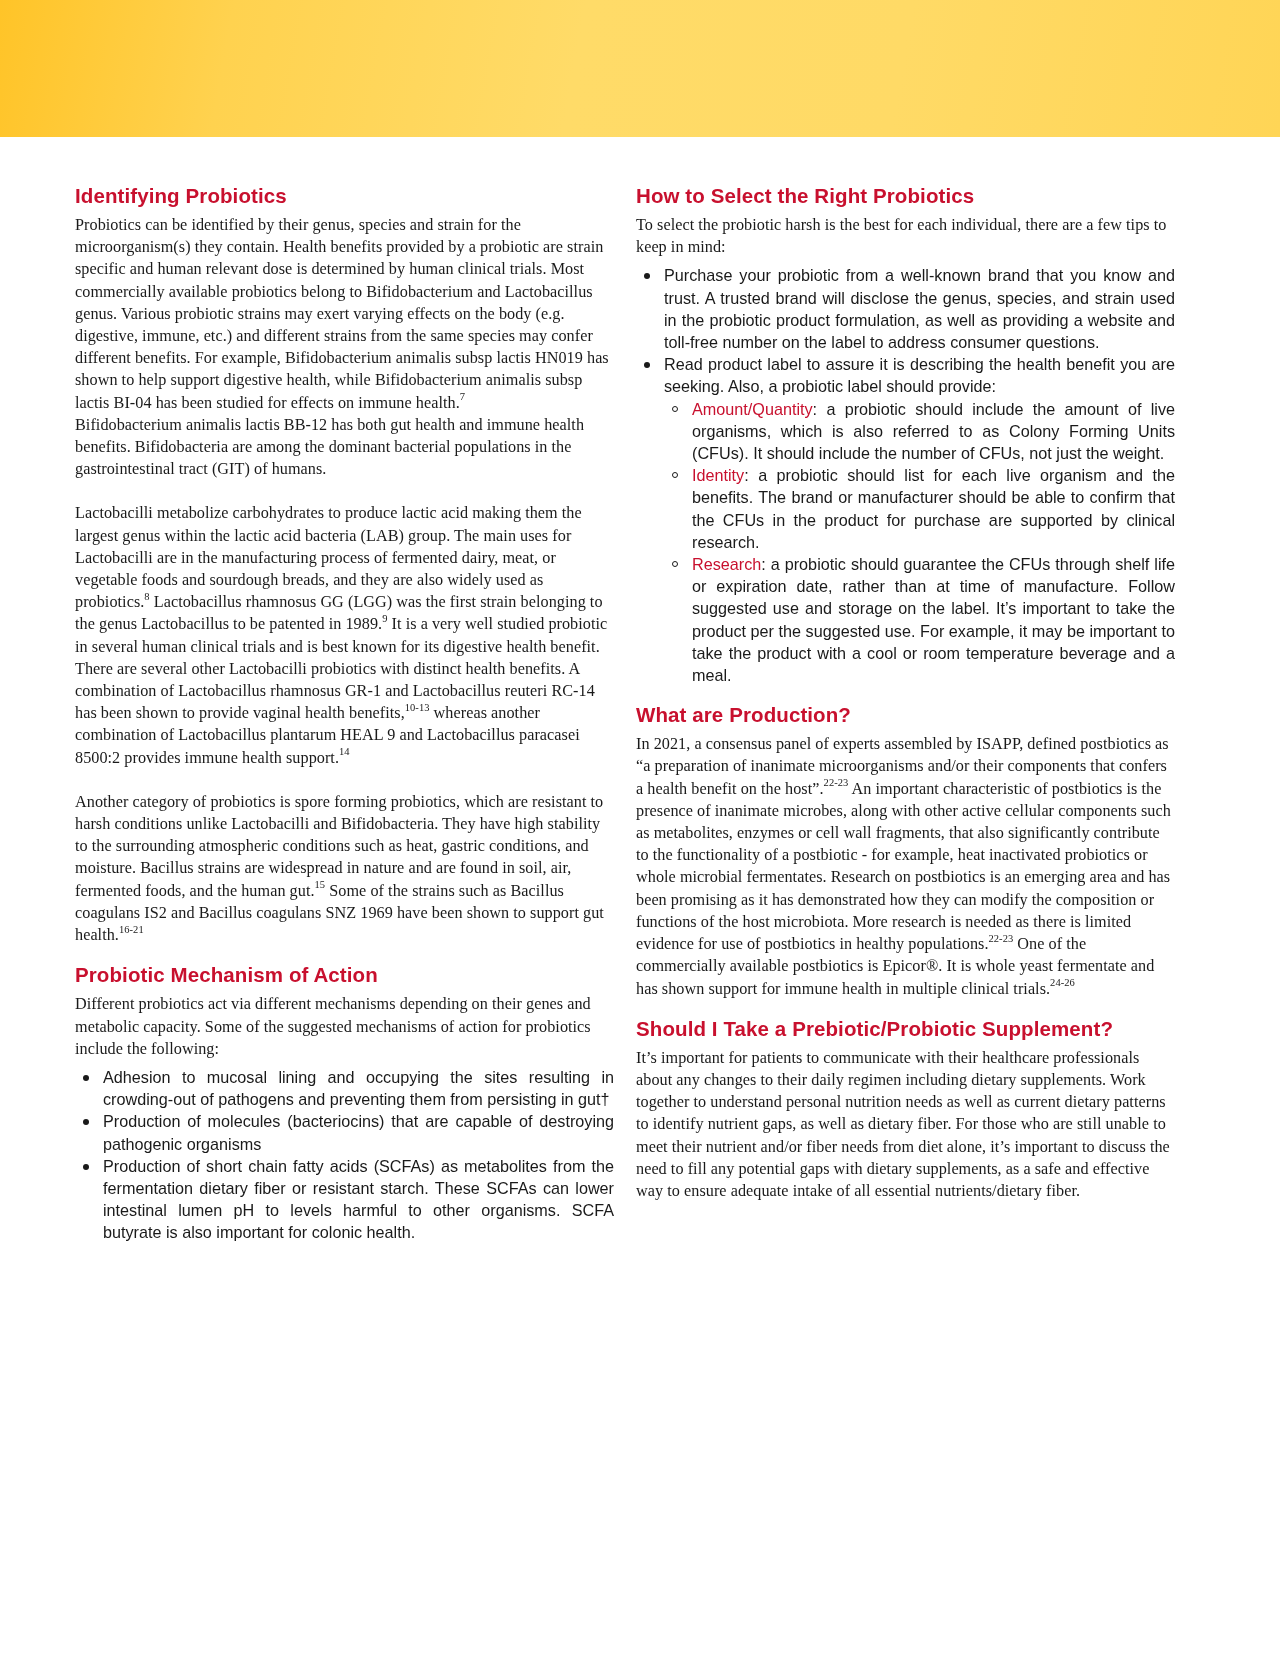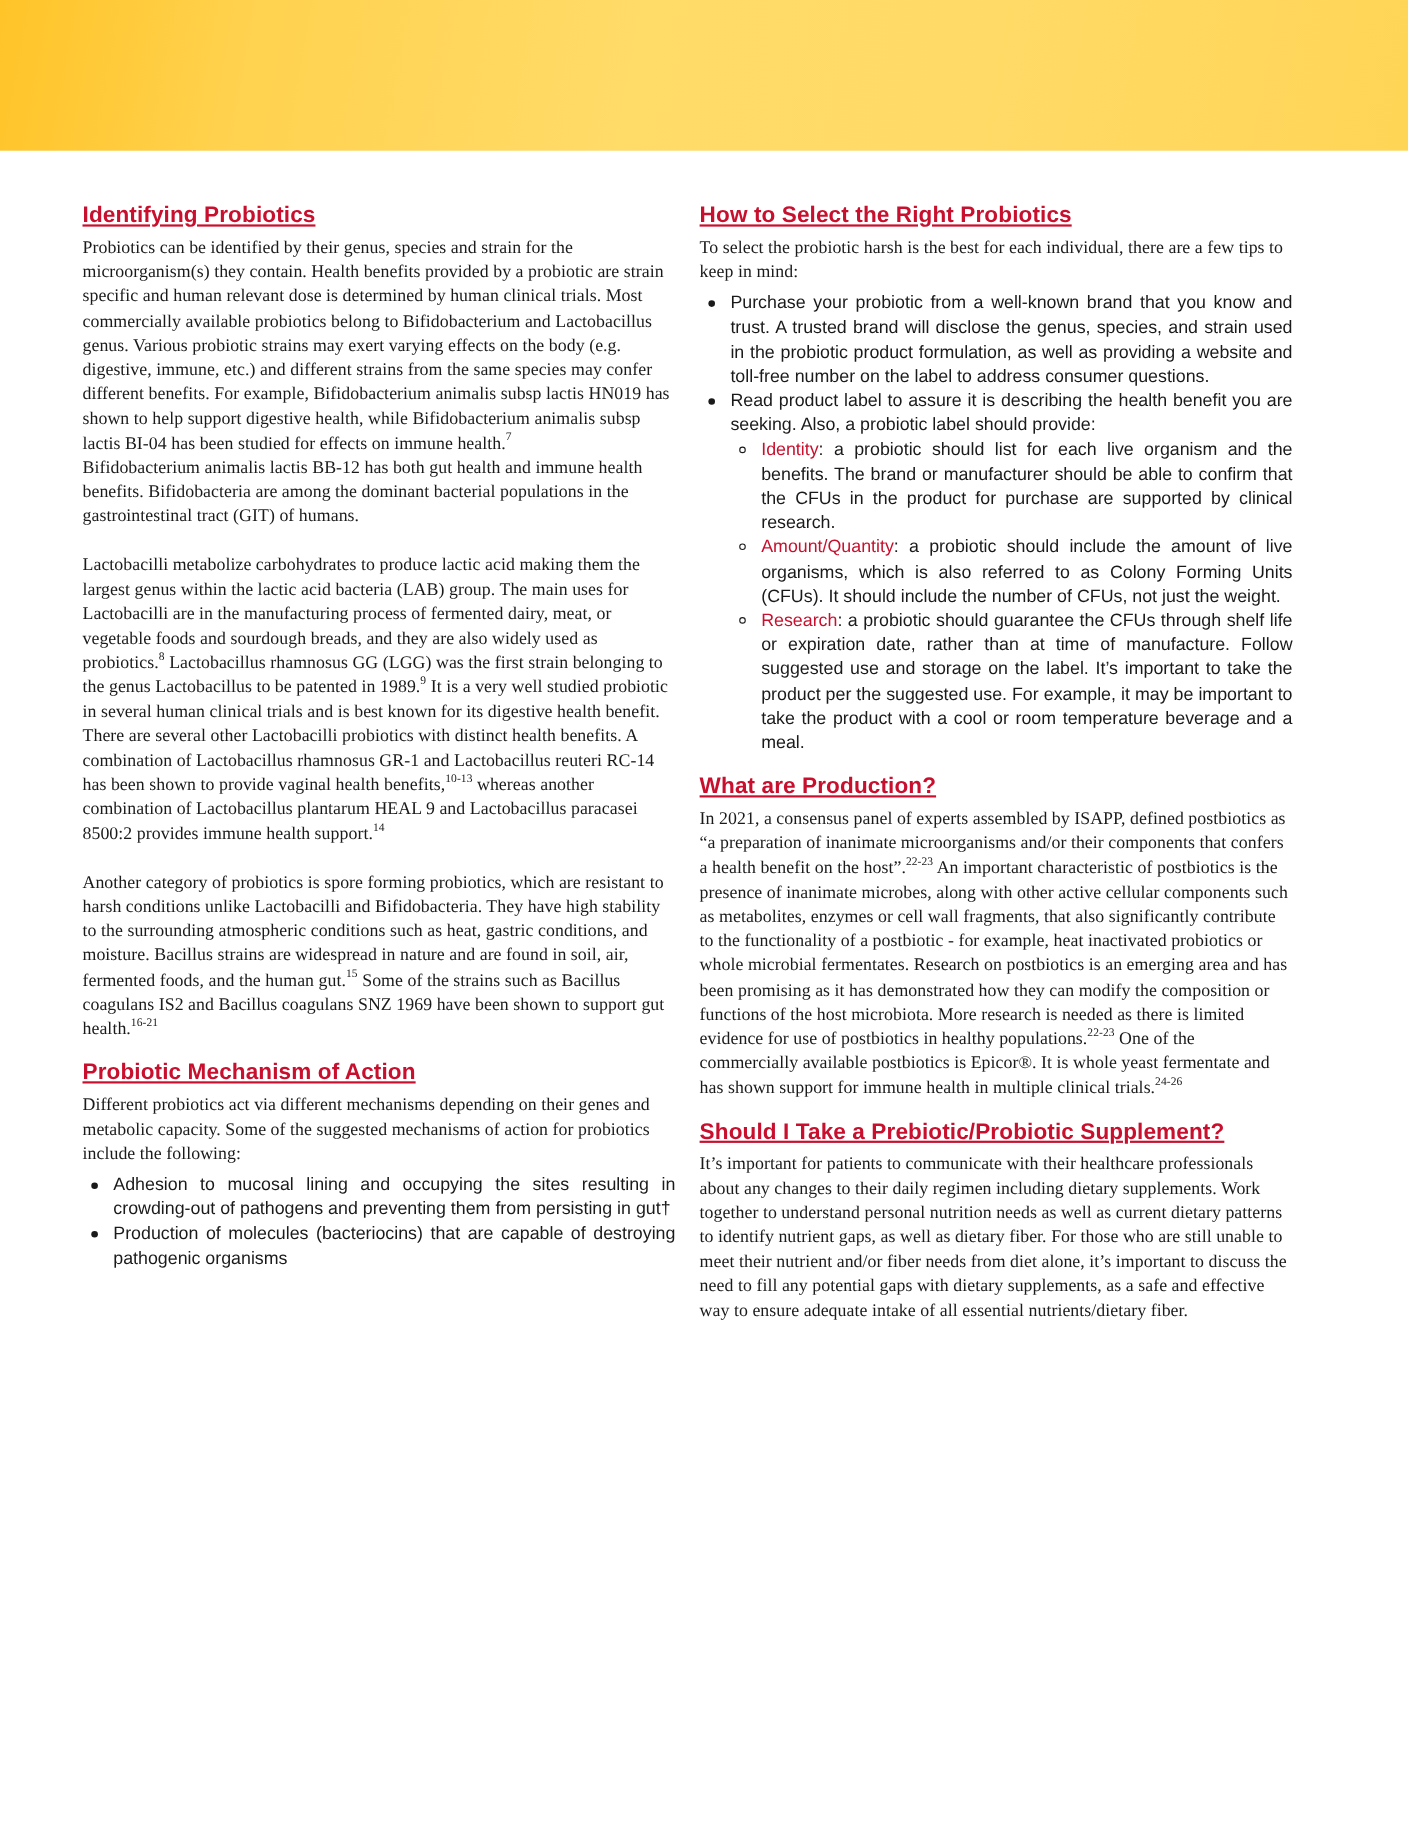--- a/index.html
+++ b/index.html
@@ -23,21 +23,20 @@
   }
   .col-left { left: 75px; width: 539px; }
   .col-right { left: 636px; width: 539px; }
   h2 {
     margin: 0 0 5px 0;
     color: #c8102e;
     font-size: 20.5px;
     font-weight: bold;
     line-height: 26px;
     letter-spacing: 0.1px;
-    text-decoration: underline;
   }
   p {
     margin: 0;
     font-size: 16.2px;
     line-height: 22.2px;
     letter-spacing: 0.05px;
     font-family: Liberation Serif, serif;
   }
   .gap { height: 22px; }
   .sec-gap { height: 16px; }
@@ -84,35 +83,36 @@
     <div class="gap"></div>
     <p><span>Another category of probiotics is spore forming probiotics, which are resistant to harsh conditions unlike Lactobacilli and Bifidobacteria. They have high stability to the surrounding atmospheric conditions such as heat, gastric conditions, and moisture. Bacillus strains are widespread in nature and are found in soil, air, fermented foods, and the human gut.</span><sup>15</sup><span> Some of the strains such as Bacillus coagulans IS2 and Bacillus coagulans SNZ 1969 have been shown to support gut health.</span><sup>16-21</sup></p>
   </section>
   <div class="sec-gap"></div>
   <section>
     <h2>Probiotic Mechanism of Action</h2>
     <p>Different probiotics act via different mechanisms depending on their genes and metabolic capacity. Some of the suggested mechanisms of action for probiotics include the following:</p>
     <ul class="outer">
       <li>Adhesion to mucosal lining and occupying the sites resulting in crowding-out of pathogens and preventing them from persisting in gut†</li>
       <li>Production of molecules (bacteriocins) that are capable of destroying pathogenic organisms</li>
+      <li>Production of short chain fatty acids (SCFAs) as metabolites from the fermentation dietary fiber or resistant starch. These SCFAs can lower intestinal lumen pH to levels harmful to other organisms. SCFA butyrate is also important for colonic health.</li>
     </ul>
   </section>
 </div>
 
 <div class="col col-right">
   <section>
     <h2>How to Select the Right Probiotics</h2>
     <p>To select the probiotic harsh is the best for each individual, there are a few tips to keep in mind:</p>
     <ul class="outer">
       <li>Purchase your probiotic from a well-known brand that you know and trust. A trusted brand will disclose the genus, species, and strain used in the probiotic product formulation, as well as providing a website and toll-free number on the label to address consumer questions.</li>
       <li>
         <span>Read product label to assure it is describing the health benefit you are seeking. Also, a probiotic label should provide:</span>
         <ul class="inner">
+          <li><span class="term">Amount/Quantity</span><span>: a probiotic should include the amount of live organisms, which is also referred to as Colony Forming Units (CFUs). It should include the number of CFUs, not just the weight.</span></li>
           <li><span class="term">Identity</span><span>: a probiotic should list for each live organism and the benefits. The brand or manufacturer should be able to confirm that the CFUs in the product for purchase are supported by clinical research.</span></li>
-          <li><span class="term">Amount/Quantity</span><span>: a probiotic should include the amount of live organisms, which is also referred to as Colony Forming Units (CFUs). It should include the number of CFUs, not just the weight.</span></li>
           <li><span class="term">Research</span><span>: a probiotic should guarantee the CFUs through shelf life or expiration date, rather than at time of manufacture. Follow suggested use and storage on the label. It’s important to take the product per the suggested use. For example, it may be important to take the product with a cool or room temperature beverage and a meal.</span></li>
         </ul>
       </li>
     </ul>
   </section>
   <div class="sec-gap"></div>
   <section>
     <h2>What are Production?</h2>
     <p><span>In 2021, a consensus panel of experts assembled by ISAPP, defined postbiotics as “a preparation of inanimate microorganisms and/or their components that confers a health benefit on the host”.</span><sup>22-23</sup><span> An important characteristic of postbiotics is the presence of inanimate microbes, along with other active cellular components such as metabolites, enzymes or cell wall fragments, that also significantly contribute to the functionality of a postbiotic - for example, heat inactivated probiotics or whole microbial fermentates. Research on postbiotics is an emerging area and has been promising as it has demonstrated how they can modify the composition or functions of the host microbiota. More research is needed as there is limited evidence for use of postbiotics in healthy populations.</span><sup>22-23</sup><span> One of the commercially available postbiotics is Epicor®. It is whole yeast fermentate and has shown support for immune health in multiple clinical trials.</span><sup>24-26</sup></p>
   </section>

